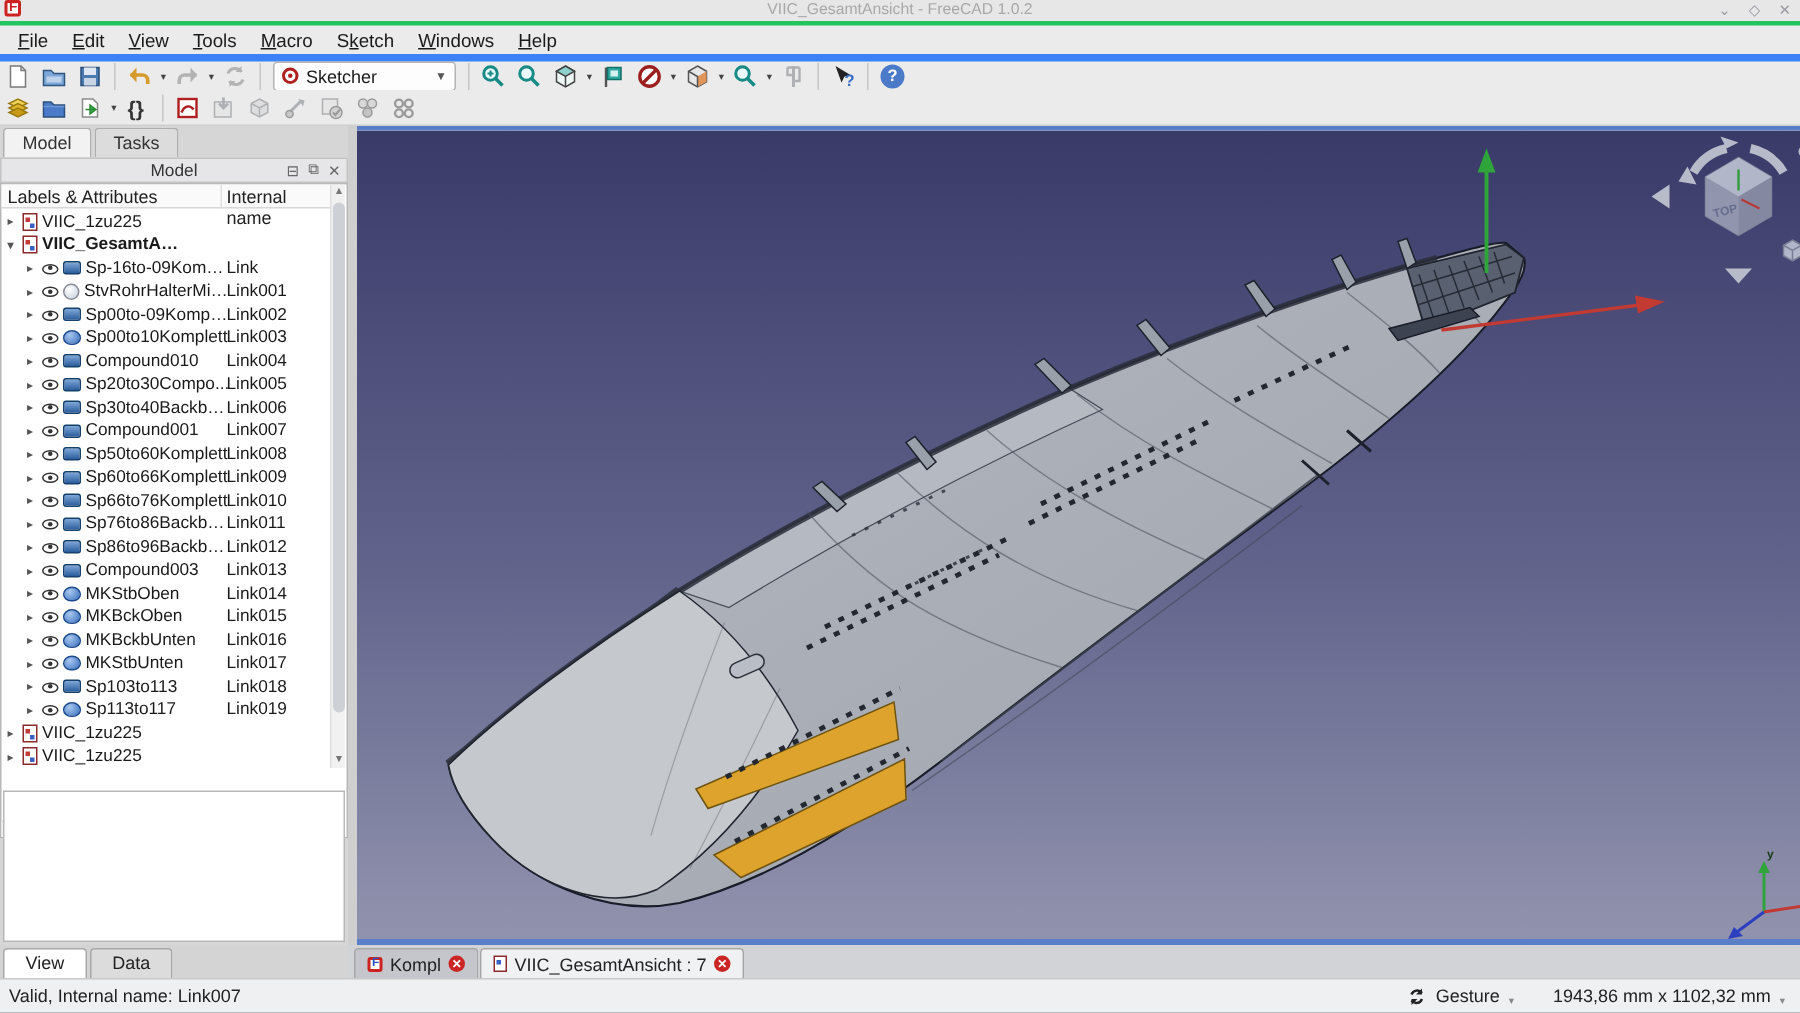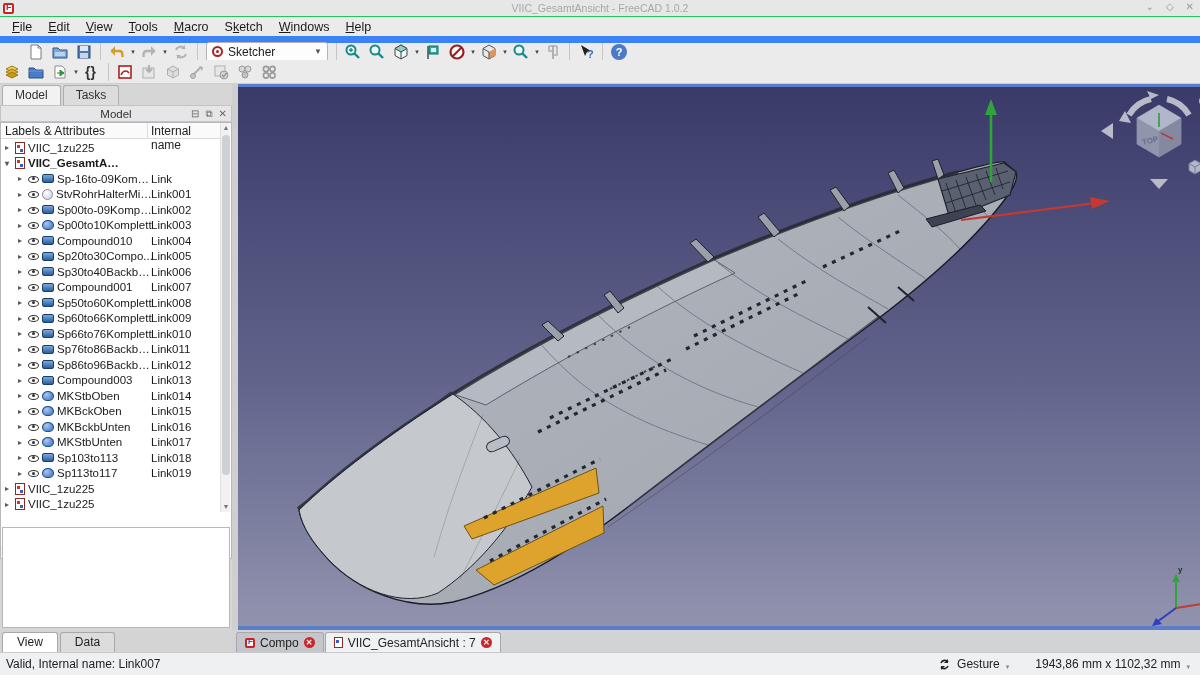--- a/index.html
+++ b/index.html
@@ -2,36 +2,36 @@
 <html><head>
 <meta charset="utf-8">
 <style>
   html,body{margin:0;padding:0;background:#888;}
   *{box-sizing:border-box;}
   #app{position:relative;width:1200px;height:675px;font-family:"Liberation Sans",sans-serif;
        background:#ebebeb;overflow:hidden;font-size:12px;color:#1a1a1a;}
 
   
   #titlebar{position:absolute;left:0;top:0;width:1200px;height:17px;background:#e7e7e7;
-            border-bottom:1px solid #22c55e;display:flex;align-items:center;}
+            border-bottom:3px solid #22c55e;display:flex;}
   .fc-logo{width:11px;height:11px;margin-left:3px;border:2px solid #cc2222;border-radius:2px;
            background:#fff;position:relative;flex:none;}
   .fc-logo::after{content:"F";position:absolute;left:1px;top:-3px;font-size:9px;font-weight:bold;color:#cc2222;}
   #win-title{position:absolute;left:0;right:0;text-align:center;color:#a8a8a8;font-size:10.5px;}
   #win-controls{position:absolute;right:6px;top:1px;display:flex;gap:12px;color:#9a9aa2;font-size:10px;}
 
   
   #menubar{position:absolute;left:0;top:18px;width:1200px;height:18px;background:#ebebeb;
            display:flex;align-items:center;padding-left:4px;font-size:12.5px;}
   .menu-item{padding:0 8px;color:#1a1a1a;}
   .menu-item u{text-decoration:underline;}
 
   
   .toolbar{position:absolute;left:0;width:1200px;display:flex;align-items:center;background:#ebebeb;}
-  #toolbar1{top:36px;height:24px;border-top:7px solid #3b82f6;padding-left:24px;}
+  #toolbar1{top:36px;height:24px;border-top:5px solid #3b82f6;}
   #toolbar2{top:60px;height:24px;border-bottom:1px solid #cfcfcf;}
   .tbtn{width:24px;height:22px;display:flex;align-items:center;justify-content:center;flex:none;border-radius:3px;}
   .tsep{width:1px;height:18px;background:#c6c6c6;margin:0 4px;flex:none;}
   .ddown{width:8px;height:22px;display:flex;align-items:center;justify-content:center;color:#444;font-size:7px;flex:none;}
   #wb-combo{height:20px;min-width:122px;background:#fdfdfd;border:1px solid #b4b4b4;border-radius:3px;
             display:flex;align-items:center;padding:0 5px;margin:0 4px;gap:5px;}
   #wb-combo .caret{margin-left:auto;font-size:8px;color:#555;}
   .wb-glyph{width:11px;height:11px;border:2px solid #b02020;border-radius:50%;background:#fff;flex:none;position:relative;}
   .wb-glyph::after{content:"";position:absolute;left:2px;top:2px;width:3px;height:3px;background:#b02020;border-radius:50%;}
   .helpbtn{width:16px;height:16px;border-radius:50%;background:#4a7ac8;color:#fff;font-size:11px;font-weight:bold;
@@ -695,21 +695,21 @@
   </div>
 
   <div id="vd-bar">
     <span class="vdtab active">View</span>
     <span class="vdtab">Data</span>
   </div>
 
   <div id="mdi-bar">
     <span class="mdi-tab">
       <span class="minilogo"></span>
-      <span>Compo</span>
+      <span>Kompl</span>
       <span class="closebtn">✕</span>
     </span>
     <span class="mdi-tab active">
       <span class="minidoc"></span>
       <span>VIIC_GesamtAnsicht : 7</span>
       <span class="closebtn">✕</span>
     </span>
   </div>
 
   <div id="statusbar">

